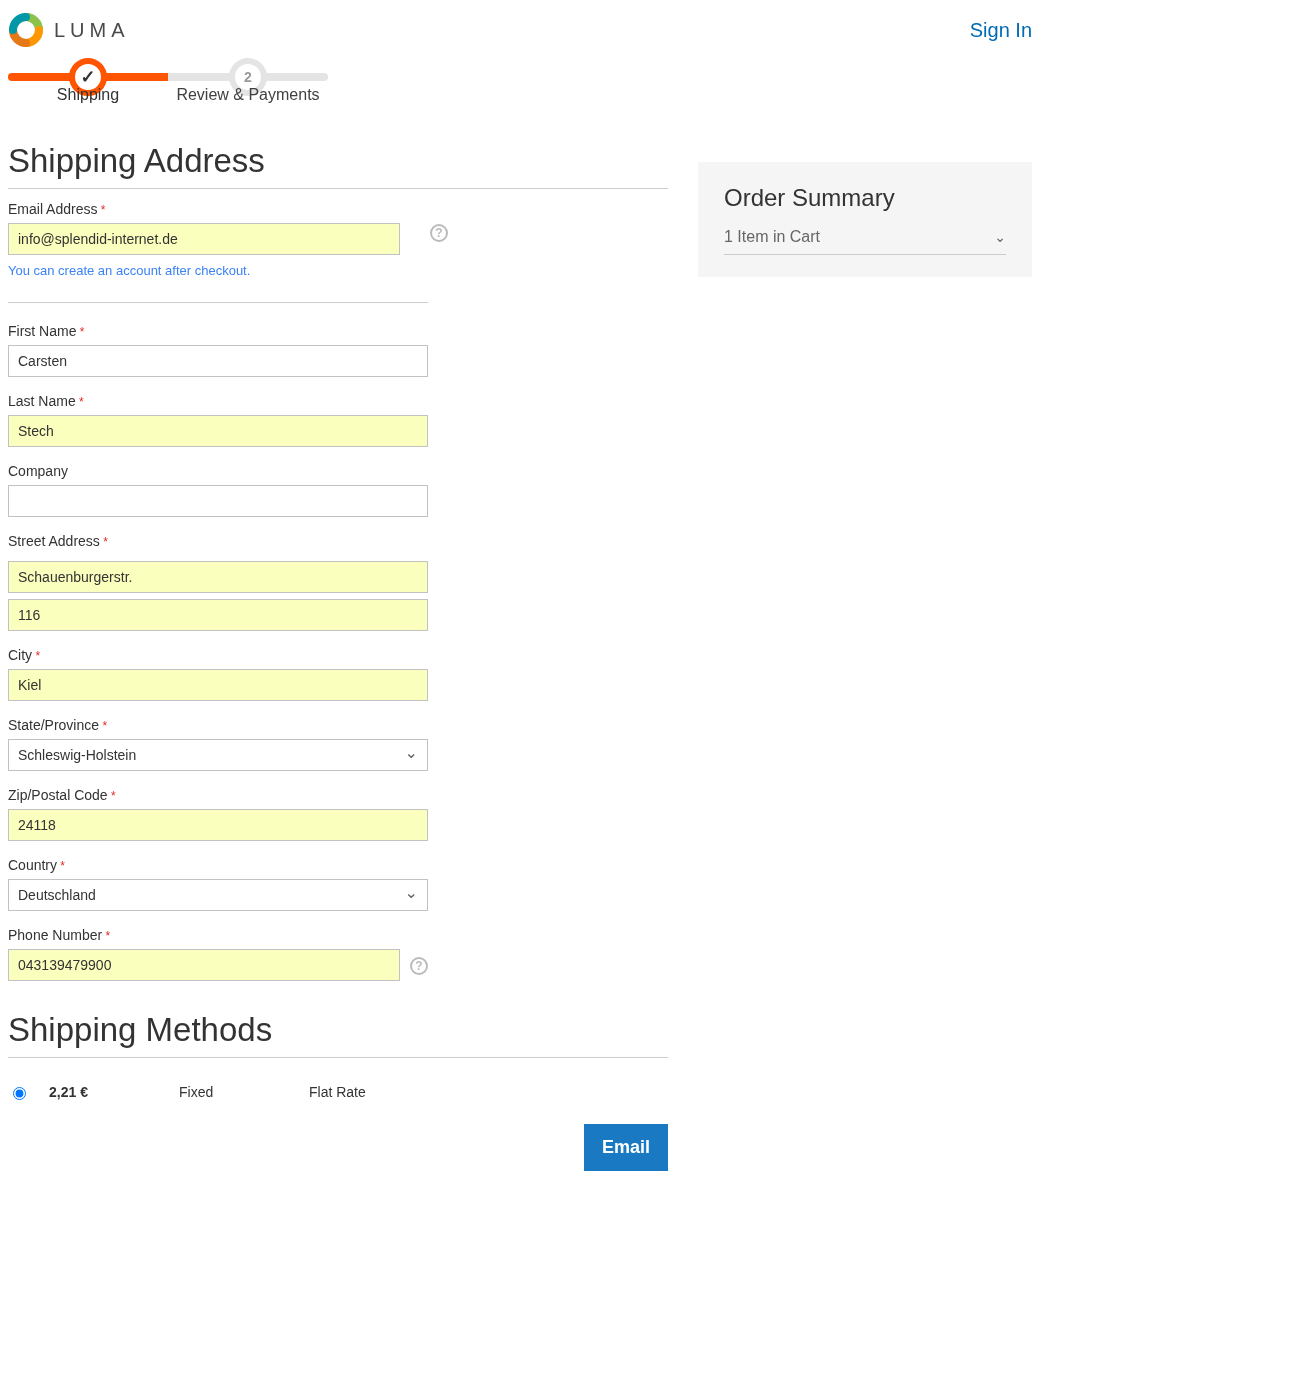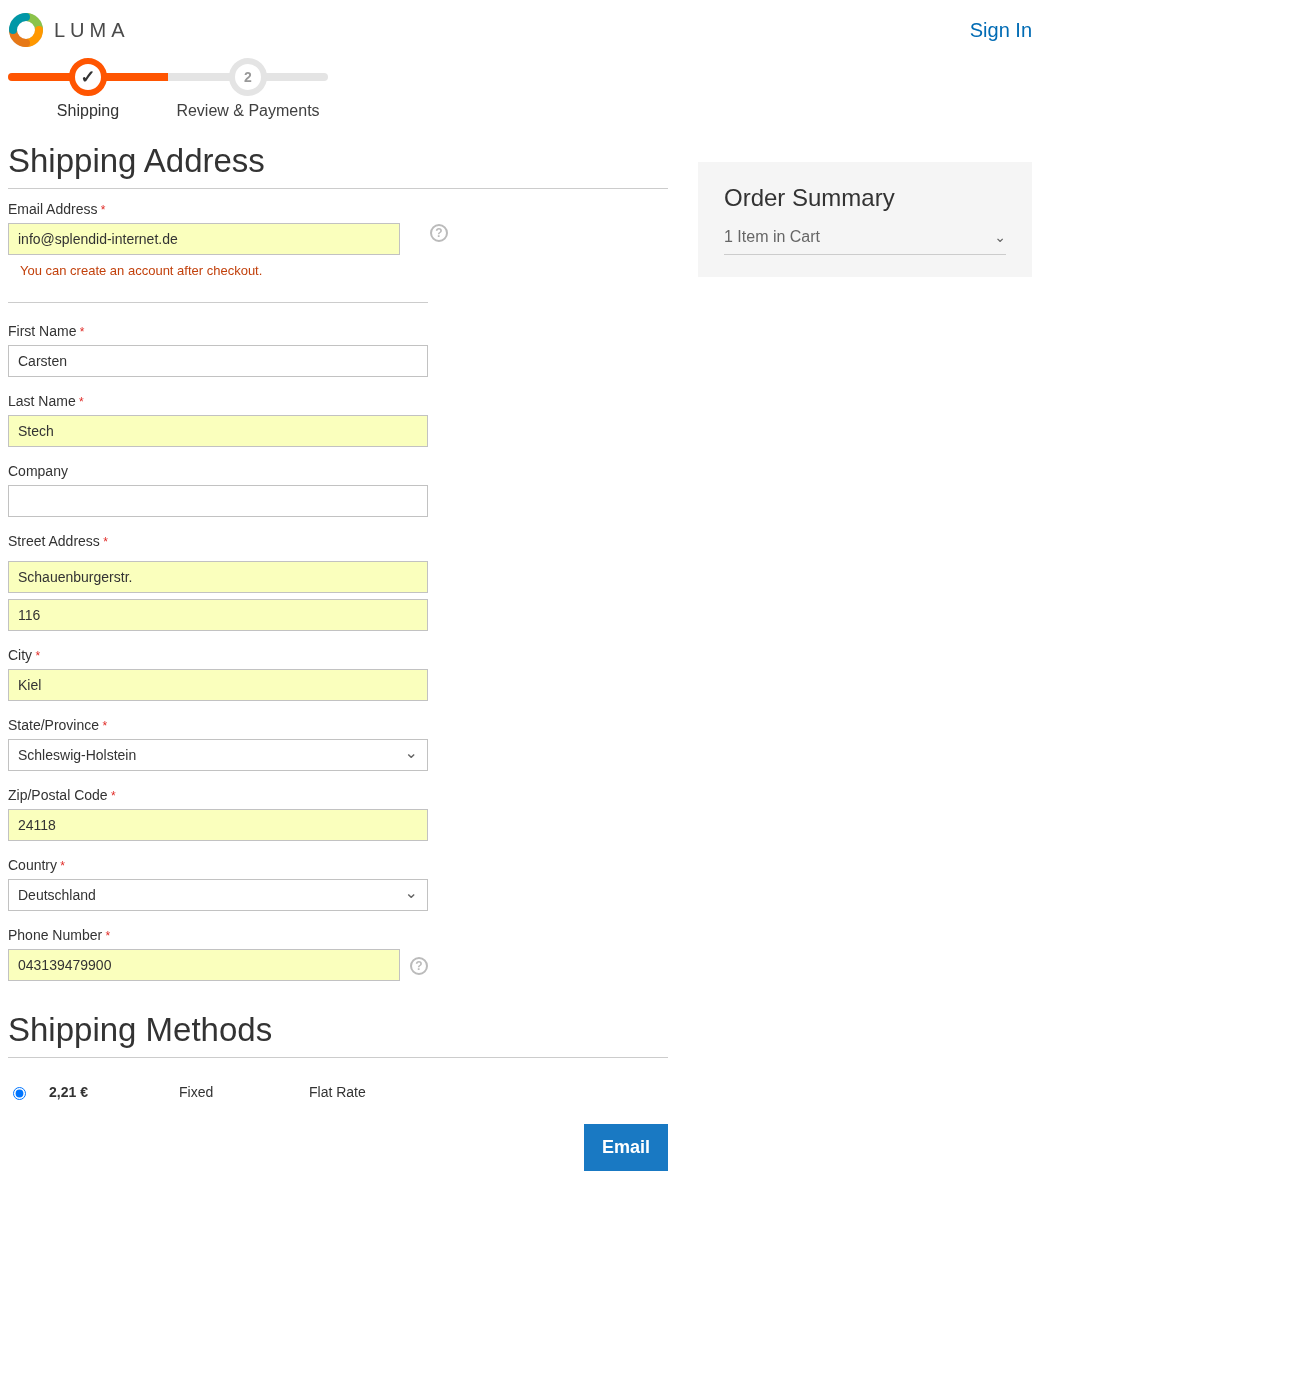--- a/index.html
+++ b/index.html
@@ -83,21 +83,21 @@
   }
   .step1 .step-circle {
     border: 6px solid #ff5501;
   }
   .step2 .step-circle {
     border: 6px solid #e4e4e4;
     color: #999;
   }
   .step-label {
     position: absolute;
-    top: 44px;
+    top: 28px;
     width: 100%;
     font-size: 16px;
     color: #333;
   }
   .step2 .step-label { color: #404040; }
   .check::before {
     content: "✓";
     font-size: 18px;
     color: #333;
   }
@@ -157,23 +157,22 @@
     content: "⌄";
     position: absolute;
     right: 10px;
     top: 4px;
     font-size: 16px;
     color: #666;
     pointer-events: none;
   }
   .note {
     font-size: 13px;
-    color: #c2410c;
+    color: #3b82f6;
     margin-top: 8px;
-    margin-left: 12px;
   }
   .email-divider {
     border: none;
     border-top: 1px solid #ccc;
     margin: 24px 0 20px 0;
     width: 420px;
   }
   .tooltip-icon {
     position: absolute;
     right: -6px;

